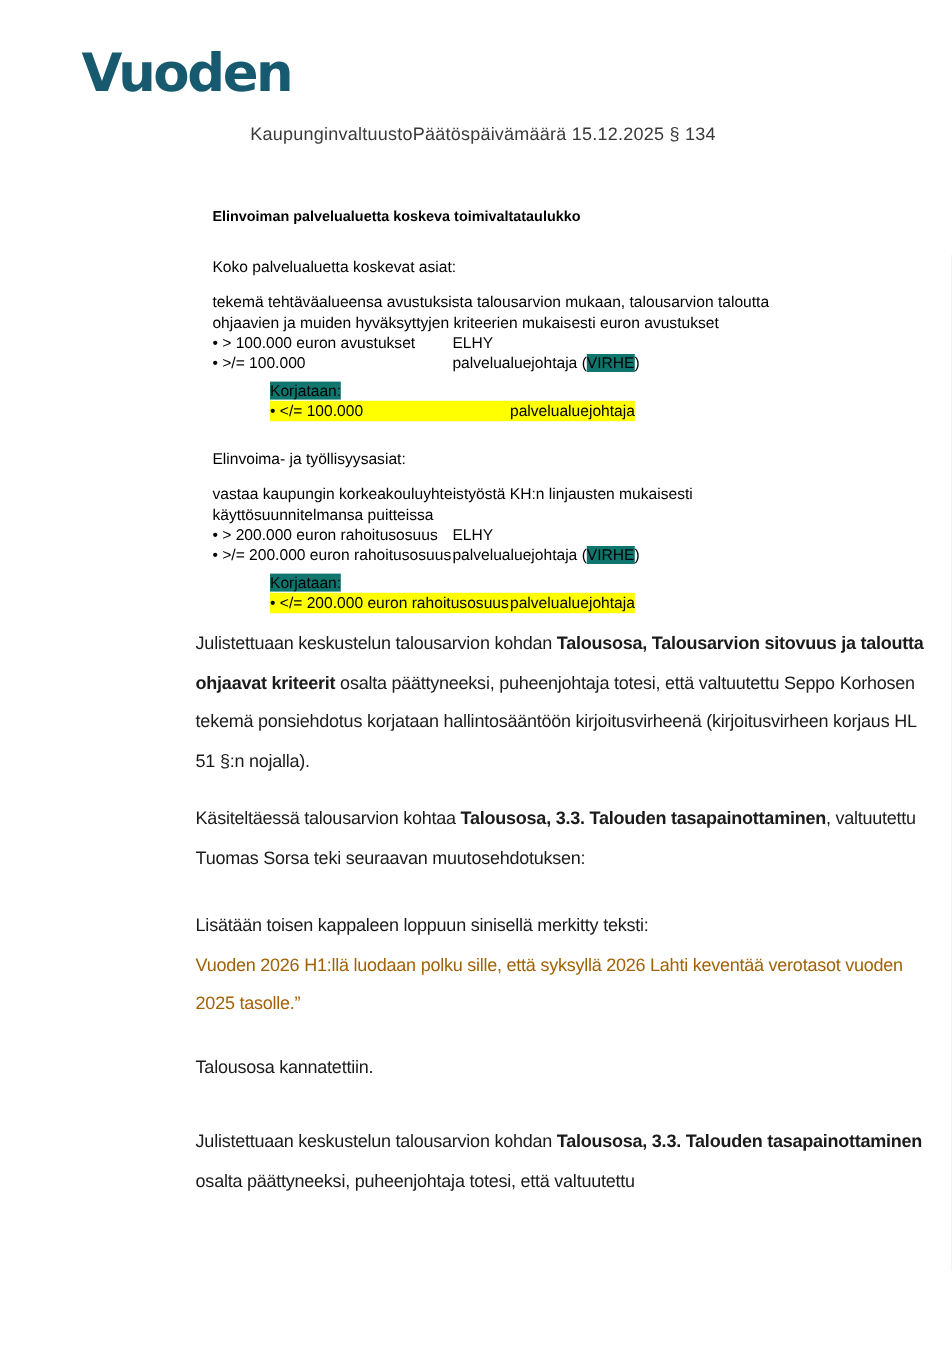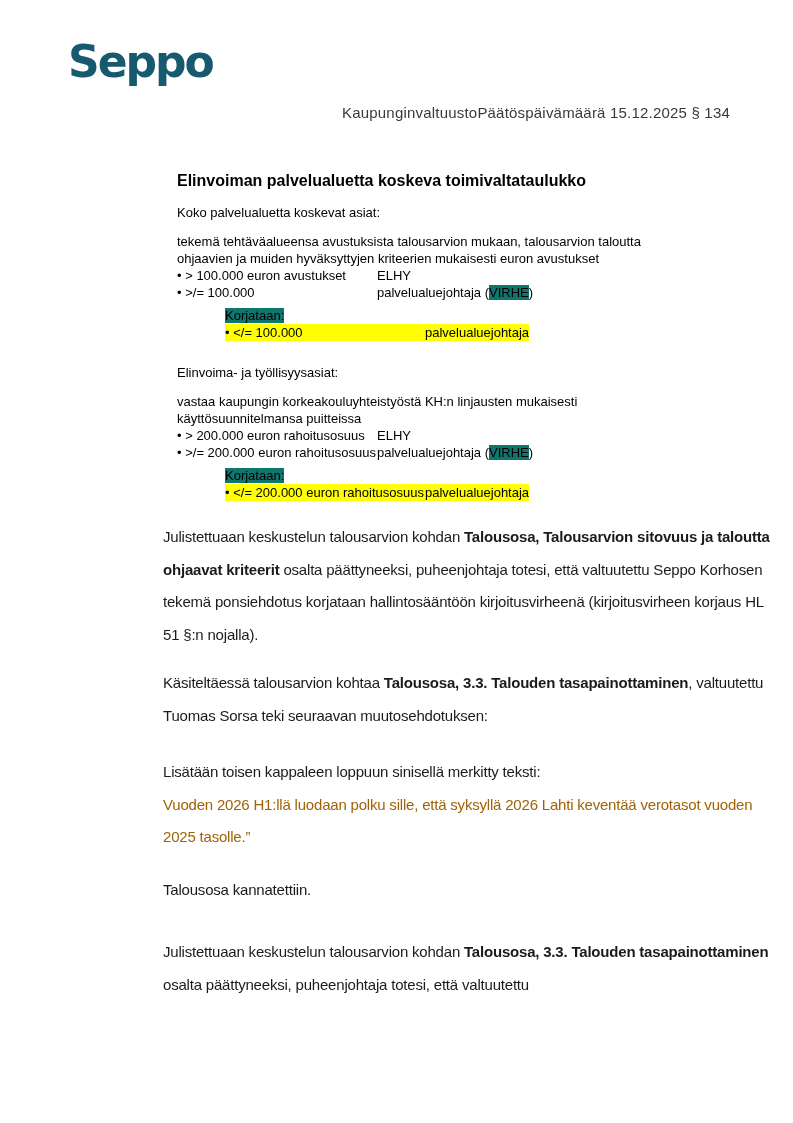--- a/index.html
+++ b/index.html
@@ -14,31 +14,31 @@
 
   
   .logo {
     position:absolute; left:68px; top:36px;
     font-size:44px; font-weight:bold;
     color:#175a70; letter-spacing:-2px;
     font-family:"DejaVu Sans", sans-serif;
   }
   .header-row {
     position:absolute; left:75px; top:104px; width:655px;
-    display:flex; justify-content:flex-end;
+    display:flex; justify-content:center;
     font-size:15px; color:#3a3a3a; letter-spacing:0.2px;
   }
 
   
   .toimivalta {
     position:absolute; left:177px; top:172px; width:490px;
     font-size:13px; line-height:17px; color:#000;
     font-family:"Liberation Sans", sans-serif;
   }
-  .tv-title   { font-weight:bold; font-size:16px; margin-bottom:15px; }
+  .tv-title   { font-weight:bold; font-size:12px; margin-bottom:25px; }
   .tv-heading { margin-bottom:12px; }
   .tv-desc    { margin-bottom:0; }
   .tv-row  { display:flex; }
   .tv-col1 { min-width:200px; }
   .tv-col1.bulleted::before { content:"\2022\00a0"; }
   .hl      { background:#0f766e; }
   .hl-row  { display:inline-flex; background:#ffff00; }
   .tv-korjataan { margin-top:6px;padding-left:48px; }
   .tv-section2  { margin-top:23px; }
 
@@ -53,21 +53,21 @@
   .bodytext p.quote-block  { margin-bottom:20px; }
   .bodytext p.supported    { margin-bottom:30px; }
   .b    { font-weight:bold; }
   .blue { color:#a16207; }
 </style>
 </head>
 <body>
 
 <div class="page">
 
-  <div class="logo">Seppo</div>
+  <div class="logo">Vuoden</div>
   <div class="header-row">
     <span>Kaupunginvaltuusto</span>
     <span>Päätöspäivämäärä 15.12.2025 § 134</span>
   </div>
 
   <div class="toimivalta">
 
     <div class="tv-title">Elinvoiman palvelualuetta koskeva toimivaltataulukko</div>
 
     <div>

